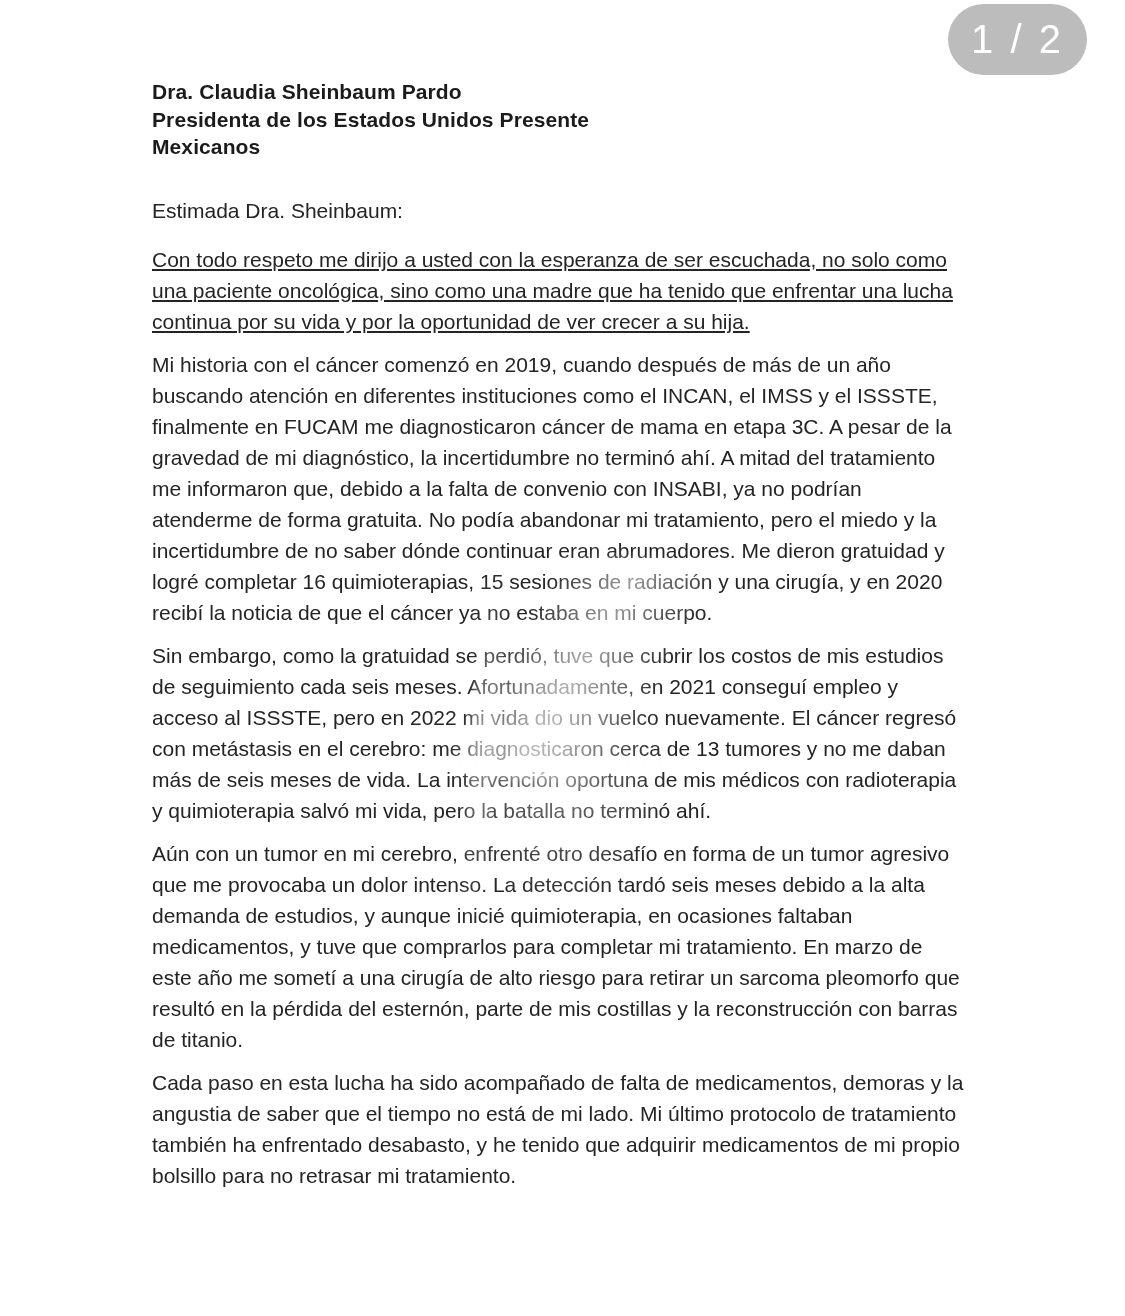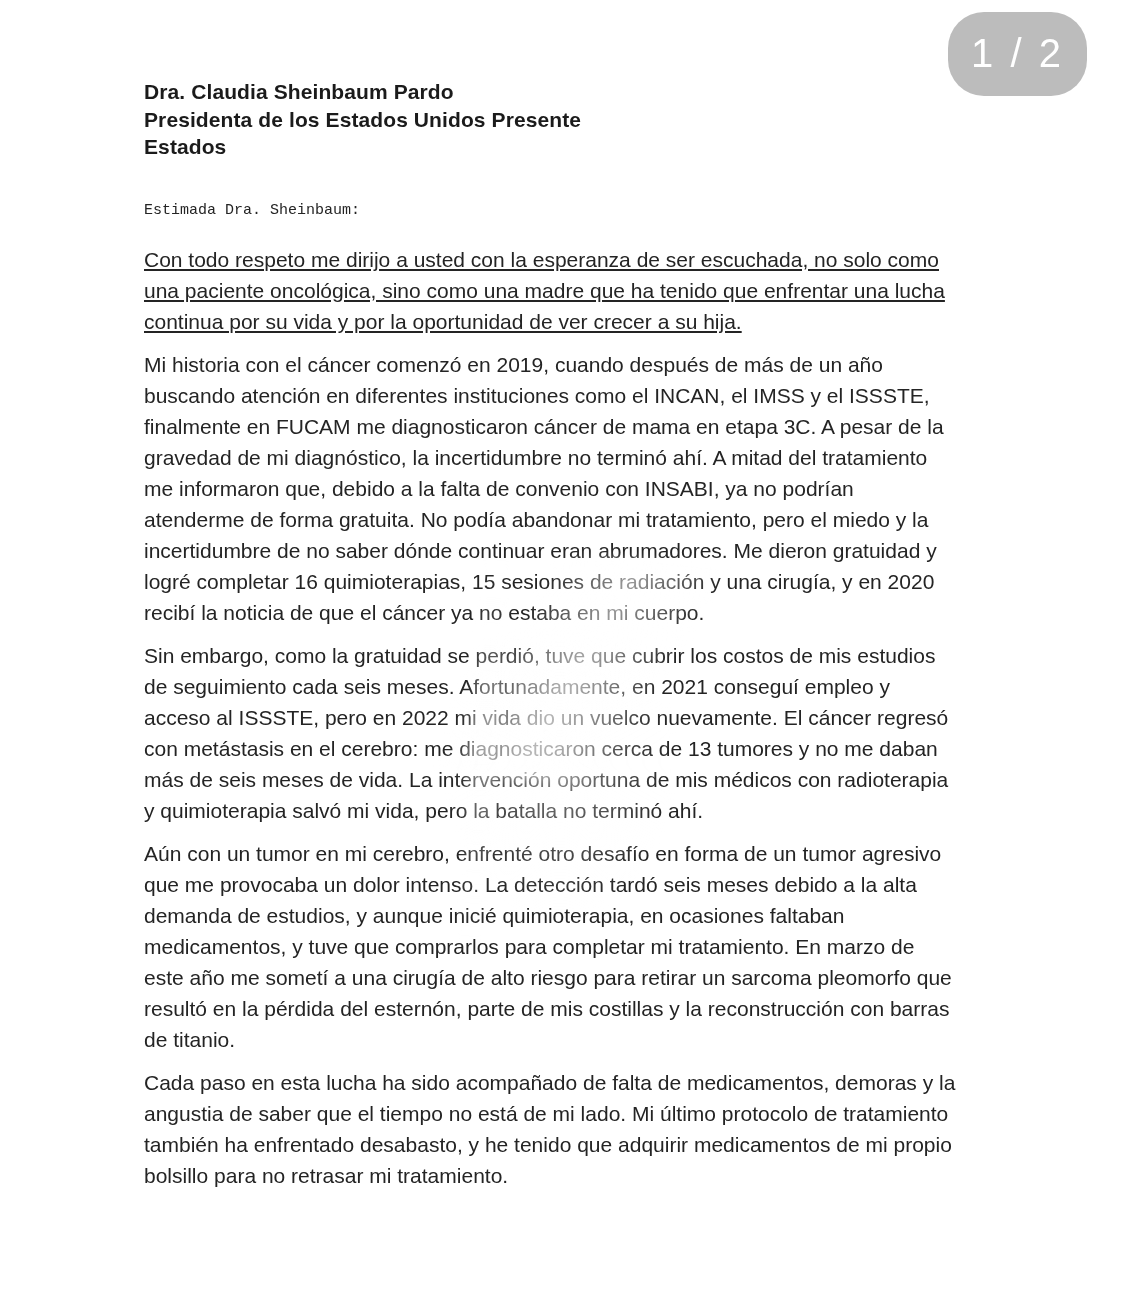--- a/index.html
+++ b/index.html
@@ -13,59 +13,58 @@
     width: 1125px;
     height: 1316px;
     background: var(--page-bg, #ffffff);
     overflow: hidden;
     font-family: "Liberation Sans", "DejaVu Sans", sans-serif;
   }
   
   .page-pill {
     position: absolute;
     left: 948px;
-    top: 12px;
+    top: 4px;
     width: 139px;
-    height: 84px;
+    height: 71px;
     background: var(--badge-bg, #bcbcbc);
     border-radius: 36px;
     display: flex;
     align-items: center;
     justify-content: center;
     z-index: 5;
     text-align: center;
   }
   .page-pill span {
     color: var(--badge-fg, #ffffff);
     font-size: 40px;
     letter-spacing: 3px;
     line-height: 1;
     transform: translateY(-1px);
   }
   
   .letter {
     position: absolute;
-    left: 144px;
+    left: 152px;
     top: 78px;
     width: 815px;
     color: var(--text-color, #242424);
     z-index: 1;
   }
   .recipient {
     font-weight: 700;
     font-size: 21px;
     line-height: 27.5px;
     color: #1b1b1b;
     letter-spacing: 0.1px;
   }
   .salutation {
     margin: 34px 0 0 0;
-    font-size: 15px;
+    font-size: 21px;
     line-height: 31px;
-    font-family: Liberation Mono, monospace;
   }
   .para {
     margin: 12px 0 0 0;
     font-size: 21px;
     line-height: 31px;
     text-align: left;
   }
   .para.first {
     margin-top: 18px;
     text-decoration: underline;
@@ -118,21 +117,21 @@
 
   <div class="page-pill">
     <span>1 / 2</span>
   </div>
 
   <div class="letter">
 
     <div class="recipient">
       <div>Dra. Claudia Sheinbaum Pardo</div>
       <div>Presidenta de los Estados Unidos Presente</div>
-      <div>Estados</div>
+      <div>Mexicanos</div>
     </div>
 
     <p class="salutation">Estimada Dra. Sheinbaum:</p>
 
     <p class="para first">Con todo respeto me dirijo a usted con la esperanza de ser escuchada, no solo como una paciente oncológica, sino como una madre que ha tenido que enfrentar una lucha continua por su vida y por la oportunidad de ver crecer a su hija.</p>
 
     <p class="para">Mi historia con el cáncer comenzó en 2019, cuando después de más de un año buscando atención en diferentes instituciones como el INCAN, el IMSS y el ISSSTE, finalmente en FUCAM me diagnosticaron cáncer de mama en etapa 3C. A pesar de la gravedad de mi diagnóstico, la incertidumbre no terminó ahí. A mitad del tratamiento me informaron que, debido a la falta de convenio con INSABI, ya no podrían atenderme de forma gratuita. No podía abandonar mi tratamiento, pero el miedo y la incertidumbre de no saber dónde continuar eran abrumadores. Me dieron gratuidad y logré completar 16 quimioterapias, 15 sesiones de radiación y una cirugía, y en 2020 recibí la noticia de que el cáncer ya no estaba en mi cuerpo.</p>
 
     <p class="para">Sin embargo, como la gratuidad se perdió, tuve que cubrir los costos de mis estudios de seguimiento cada seis meses. Afortunadamente, en 2021 conseguí empleo y acceso al ISSSTE, pero en 2022 mi vida dio un vuelco nuevamente. El cáncer regresó con metástasis en el cerebro: me diagnosticaron cerca de 13 tumores y no me daban más de seis meses de vida. La intervención oportuna de mis médicos con radioterapia y quimioterapia salvó mi vida, pero la batalla no terminó ahí.</p>
 

